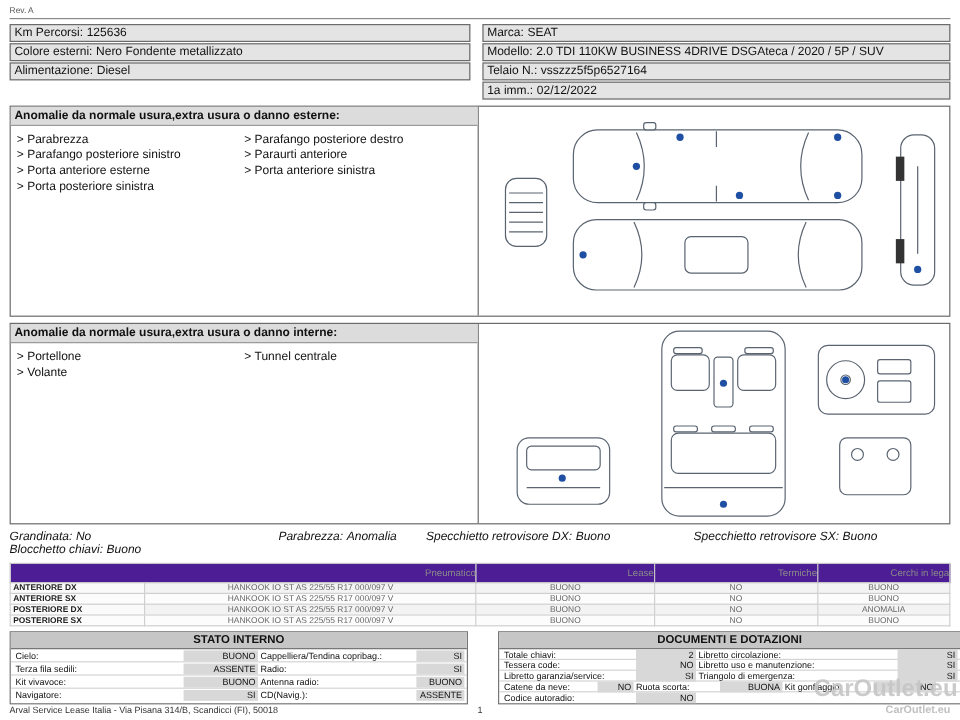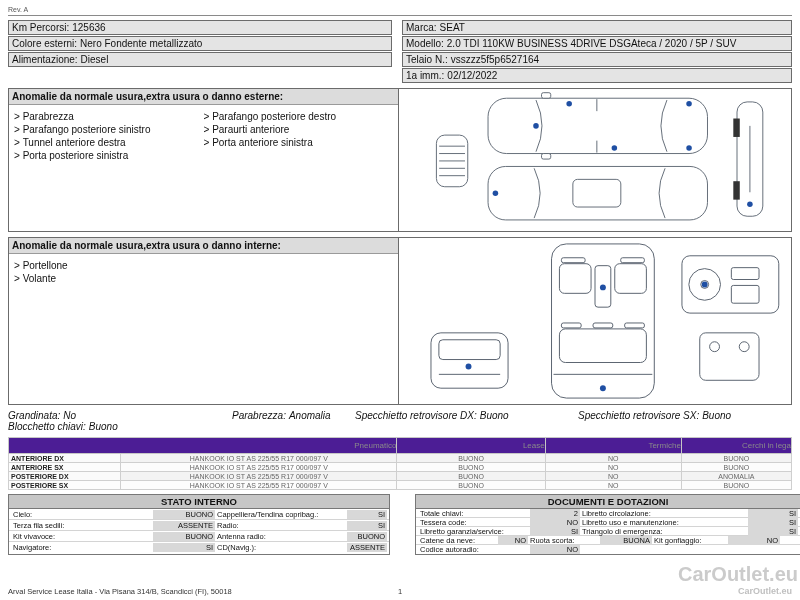--- a/index.html
+++ b/index.html
@@ -13,21 +13,21 @@
   .rev { font-size:7px; color:#555; margin-top:2px; }
 
   .info { display:flex; gap:10px; margin-bottom:5px; }
   .info-col { display:flex; flex-direction:column; gap:1px; }
   .info-col.left { width:384px; }
   .info-col.right { flex:1; }
   .irow { border:1px solid #6b6b6b; background:#e4e4e4; font-size:10px; line-height:11px; padding:1px 3px; min-height:13px; }
   .ivalue { font-weight:normal; margin-left:3px; }
 
   .section { border:1px solid #6b6b6b; display:flex; margin-bottom:5px; background:#fff; }
-  .sec1 { height:144px;justify-content:flex-end; } .sec2 { height:168px; }
+  .sec1 { height:176px;justify-content:flex-end; } .sec2 { height:168px; }
   .sec-left { width:390px; border-right:1px solid #6b6b6b; display:flex; flex-direction:column; }
   .sec-title { background:#dcdcdc; border-bottom:1px solid #9a9a9a; font-weight:bold; font-size:10px; padding:2px 3px; }
   .sec-cols { display:flex; padding:5px 5px; font-size:10px; }
   .sec-col { width:50%; }
   .sec-col .ditem { line-height:13px; white-space:nowrap; }
   .sec-col .ditem::before { content:">\00a0"; }
   .sec-right { flex:1; position:relative; }
   .sec-right svg { width:100%; height:100%; display:block; }
 
   .summary { font-size:10px; margin:1px 0 5px;font-style:italic; }
@@ -97,21 +97,21 @@
     </div>
   </div>
 
   <div class="section sec1">
     <div class="sec-left">
       <div class="sec-title">Anomalie da normale usura,extra usura o danno esterne:</div>
       <div class="sec-cols">
         <div class="sec-col">
           <div class="ditem">Parabrezza</div>
           <div class="ditem">Parafango posteriore sinistro</div>
-          <div class="ditem">Tunnel anteriore destra</div>
+          <div class="ditem">Porta anteriore esterne</div>
           <div class="ditem">Porta posteriore sinistra</div>
         </div>
         <div class="sec-col">
           <div class="ditem">Parafango posteriore destro</div>
           <div class="ditem">Paraurti anteriore</div>
           <div class="ditem">Porta anteriore sinistra</div>
         </div>
       </div>
     </div>
     <div class="sec-right">
@@ -158,20 +158,23 @@
     </div>
   </div>
 
   <div class="section sec2">
     <div class="sec-left">
       <div class="sec-title">Anomalie da normale usura,extra usura o danno interne:</div>
       <div class="sec-cols">
         <div class="sec-col">
           <div class="ditem">Portellone</div>
           <div class="ditem">Volante</div>
+        </div>
+        <div class="sec-col">
+          <div class="ditem">Tunnel centrale</div>
         </div>
       </div>
     </div>
     <div class="sec-right">
       <svg viewBox="0 0 388 168">
         <g class="diagram-stroke">
           <rect x="28" y="96" width="78" height="56" rx="10"></rect>
           <rect x="36" y="103" width="62" height="20" rx="4"></rect>
           <line x1="36" y1="138" x2="98" y2="138"></line>
         </g>

